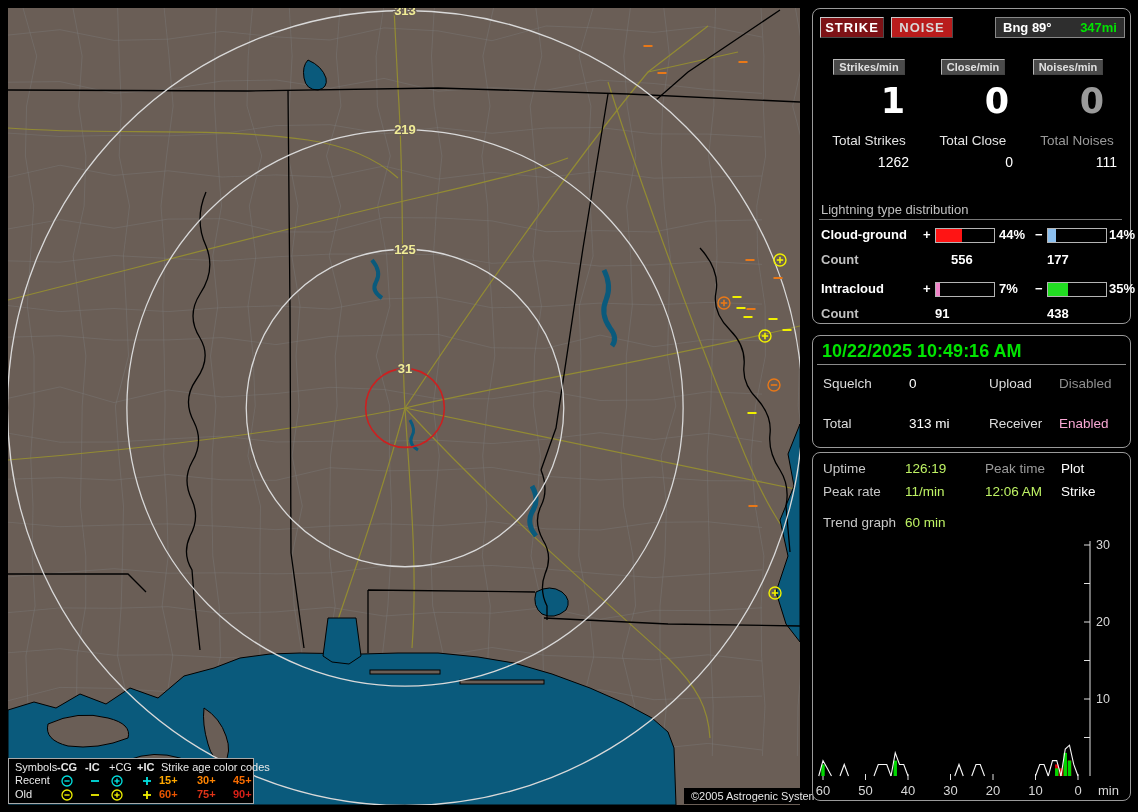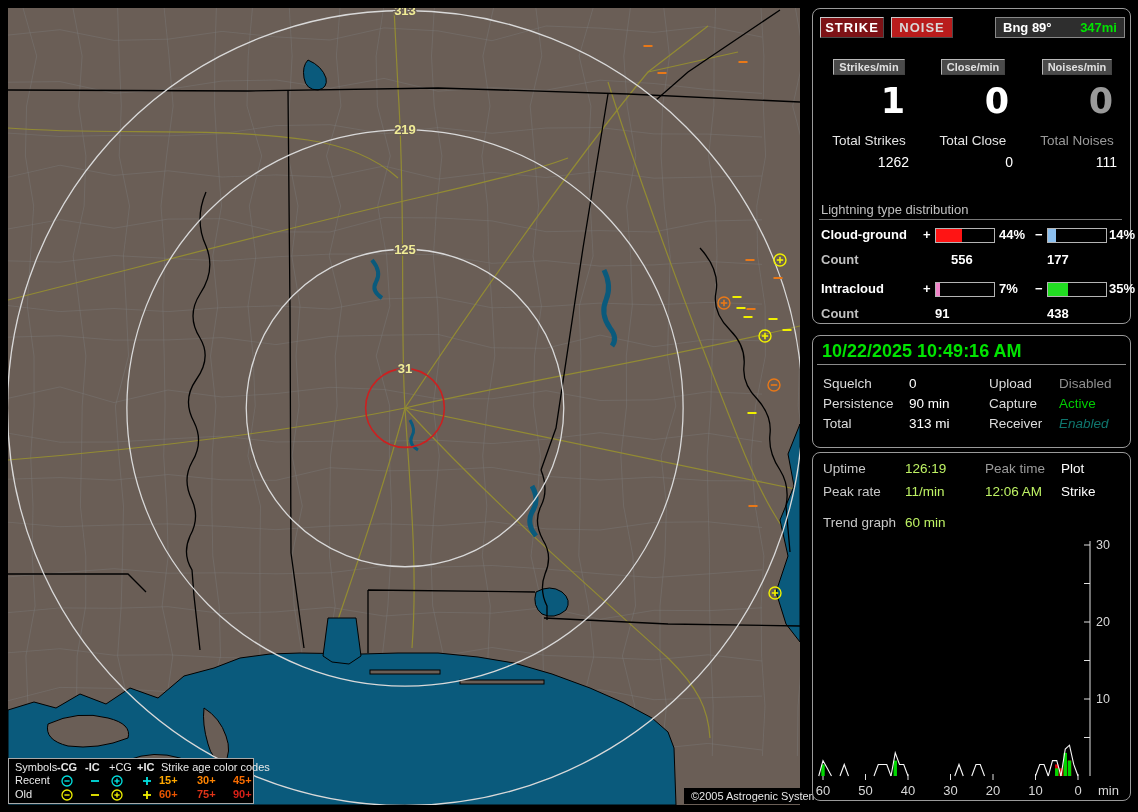--- a/index.html
+++ b/index.html
@@ -292,21 +292,21 @@
   </div>
 
   <div class="ccol" style="left:6px;">
     <span class="cbtn">Strikes/min</span>
     <div class="bignum">1</div>
   </div>
   <div class="ccol" style="left:110px;">
     <span class="cbtn">Close/min</span>
     <div class="bignum">0</div>
   </div>
-  <div class="ccol" style="left:214px;">
+  <div class="ccol" style="left:205px;">
     <span class="cbtn">Noises/min</span>
     <div class="bignum dim">0</div>
   </div>
 
   <span class="tlabel" style="left:6px;top:124px;">Total Strikes</span>
   <span class="tval" style="left:6px;top:145px;">1262</span>
   <span class="tlabel" style="left:110px;top:124px;">Total Close</span>
   <span class="tval" style="left:110px;top:145px;">0</span>
   <span class="tlabel dim" style="left:214px;top:124px;">Total Noises</span>
   <span class="tval" style="left:214px;top:145px;">111</span>
@@ -355,31 +355,25 @@
 
 <div class="panel" id="p2">
   <div id="dateline">10/22/2025 10:49:16 AM</div>
   <div id="dateRule"></div>
   <div class="srow" style="top:40px;">
     <span class="sl1">Squelch</span>
     <span class="sv1">0</span>
     <span class="sl2">Upload</span>
     <span class="sv2" style="color: rgb(143, 143, 143);">Disabled</span>
   </div>
-  <div class="srow" style="top:60px;">
-    <span class="sl1">Persistence</span>
-    <span class="sv1">90 min</span>
-    <span class="sl2">Capture</span>
-    <span class="sv2" style="color: rgb(0, 204, 0);">Active</span>
-  </div>
   <div class="srow" style="top:80px;">
     <span class="sl1">Total</span>
     <span class="sv1">313 mi</span>
     <span class="sl2">Receiver</span>
-    <span class="sv2" style="color: #0f766e; font-style: italic;">Enabled</span>
+    <span class="sv2" style="color: #f9a8d4;">Enabled</span>
   </div>
 </div>
 
 <div class="panel" id="p3">
   <div class="urow" style="top:8px;">
     <span class="ul">Uptime</span>
     <span class="uv1">126:19</span>
     <span class="ul2">Peak time</span>
     <span class="uv2">Plot</span>
   </div>

